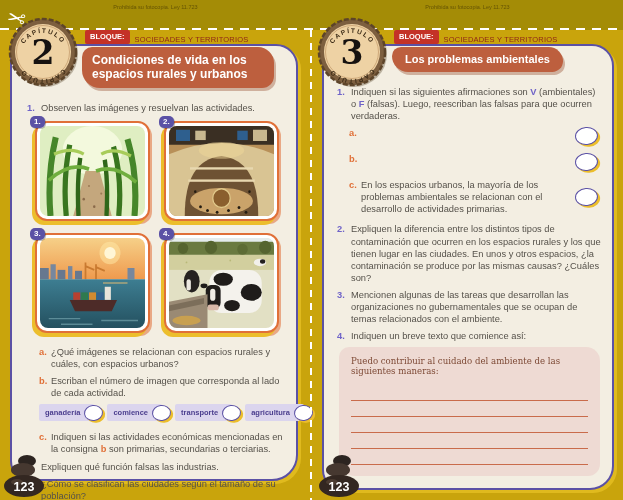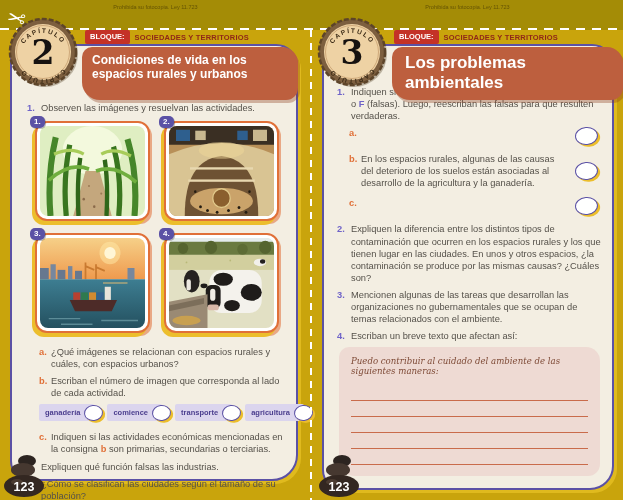--- a/index.html
+++ b/index.html
@@ -18,29 +18,29 @@
   .page-card{position:absolute;background:#f3eee2;border:2px solid #5b51a5;box-sizing:border-box;
              box-shadow:3px 3px 0 rgba(226,189,32,.9);}
   #card-left{left:10px;top:44px;width:288px;height:437px;border-radius:16px 22px 26px 20px;
              padding:56px 11px 0 15px;}
   #card-right{left:322px;top:44px;width:292px;height:446px;border-radius:18px 22px 24px 20px;
               padding:40px 11px 0 13px;}
 
   .chapter-badge{position:absolute;width:70px;height:70px;z-index:6;}
   #badge-left{left:8px;top:17px;} #badge-right{left:317px;top:17px;}
 
-  .bloque{position:absolute;top:30px;display:flex;align-items:center;gap:5px;z-index:4;}
+  .bloque{position:absolute;top:30px;display:flex;align-items:flex-end;gap:5px;z-index:4;}
   #bloque-left{left:85px;} #bloque-right{left:394px;}
   .bloque-chip{background:#c43227;color:#fff;font-weight:700;font-size:7.5px;padding:2px 5px 3px;border-radius:2px;}
-  .bloque-title{color:#8f2718;font-weight:700;font-size:7.5px;letter-spacing:.2px;}
+  .bloque-title{color:#8f2718;font-weight:400;font-size:7.5px;letter-spacing:.2px;}
 
   .banner{position:absolute;background:#bd5f3e;color:#fff;font-weight:700;z-index:4;
           border-radius:10px 16px 12px 18px;box-shadow:2px 3px 0 rgba(140,60,30,.35);}
-  #banner-left{left:82px;top:47px;width:216px;font-size:12px;line-height:1.18;padding:6px 10px 19px;box-sizing:border-box;}
-  #banner-right{left:392px;top:47px;font-size:17px;padding:6px 13px 7px;}
+  #banner-left{left:82px;top:47px;width:192px;font-size:12px;line-height:1.18;padding:6px 10px 7px;box-sizing:border-box;}
+  #banner-right{left:392px;top:47px;font-size:11px;padding:6px 13px 7px;}
 
   .row{display:flex;margin-bottom:5px;line-height:1.3;color:#55514a;font-size:9.3px;}
   .num{flex:none;width:14px;color:#6f63c8;font-weight:700;}
   .let{flex:none;width:12px;color:#e07038;font-weight:700;margin-left:12px;}
   .qtext{flex:1;}
   .inline-b{color:#e07038;font-weight:700;}
   .inline-vf{color:#6f63c8;font-weight:700;}
 
   .photo-grid{display:grid;grid-template-columns:1fr 1fr;gap:12px 14px;margin:7px 6px 13px 8px;}
   .photo{position:relative;height:100px;}
@@ -57,21 +57,21 @@
   .oval{display:inline-block;width:17px;height:14px;background:#fff;border:1.6px solid #5b51a5;
         border-radius:50%;box-shadow:2px 2px 0 #ecbe2c;}
   .tag .oval{position:absolute;right:-9px;top:50%;transform:translateY(-50%) rotate(-6deg);}
 
   .st{display:flex;margin-bottom:8px;line-height:1.3;color:#55514a;font-size:9.3px;}
   .st .let{margin-left:12px;}
   .st-text{width:196px;}
   .st-oval{margin-left:auto;margin-right:3px;align-self:center;width:21px;height:16px;transform:rotate(-5deg);}
 
   .pink{background:#eedad3;border-radius:10px 14px 12px 16px;padding:9px 12px 11px;margin:4px 1px 0 2px;}
-  .prompt{font-family:"DejaVu Serif",serif;font-style:italic;font-size:8.6px;color:#7e4a36;margin-bottom:9px;}
+  .prompt{font-family:"DejaVu Serif",serif;font-size:8.6px;color:#7e4a36;margin-bottom:9px;}
   .wline{height:15px;border-bottom:1.2px solid #c96b4b;}
 
   .cairn{position:absolute;width:48px;height:50px;z-index:7;}
   #cairn-left{left:0px;top:449px;} #cairn-right{left:315px;top:449px;}
 </style>
 </head>
 <body>
 
 <div id="stage">
 
@@ -322,52 +322,52 @@
     <span class="bloque-chip">BLOQUE:</span>
     <span class="bloque-title">SOCIEDADES Y TERRITORIOS</span>
   </div>
 
   <div class="banner" id="banner-right">Los problemas ambientales</div>
 
   <div class="page-card" id="card-right">
 
     <div class="row">
       <span class="num">1.</span>
-      <span class="qtext"><span>Indiquen si las siguientes afirmaciones son </span><span class="inline-vf">V</span><span> (ambientales) o </span><span class="inline-vf">F</span><span> (falsas). Luego, reescriban las falsas para que resulten verdaderas.</span></span>
+      <span class="qtext"><span>Indiquen si las siguientes afirmaciones son </span><span class="inline-vf">V</span><span> (ambientales) o </span><span class="inline-vf">F</span><span> (falsas). Luego, reescriban las falsas para que ocurren verdaderas.</span></span>
     </div>
 
     <div class="st">
       <span class="let">a.</span>
       <span class="oval st-oval"></span>
     </div>
 
     <div class="st">
       <span class="let">b.</span>
-      <span class="st-text">En los espacios rurales, algunas de las causas del deterioro de los suelos están asociadas al desarrollo de la agricultura y la ganadería.</span>
       <span class="oval st-oval"></span>
     </div>
 
     <div class="st">
       <span class="let">c.</span>
+      <span class="st-text">En los espacios urbanos, la mayoría de los problemas ambientales se relacionan con el desarrollo de actividades primarias.</span>
       <span class="oval st-oval"></span>
     </div>
 
     <div class="row">
       <span class="num">2.</span>
       <span class="qtext">Expliquen la diferencia entre los distintos tipos de contaminación que ocurren en los espacios rurales y los que tienen lugar en las ciudades. En unos y otros espacios, ¿la contaminación se produce por las mismas causas? ¿Cuáles son?</span>
     </div>
 
     <div class="row">
       <span class="num">3.</span>
       <span class="qtext">Mencionen algunas de las tareas que desarrollan las organizaciones no gubernamentales que se ocupan de temas relacionados con el ambiente.</span>
     </div>
 
     <div class="row">
       <span class="num">4.</span>
-      <span class="qtext">Escriban un breve texto que afectan así:</span>
+      <span class="qtext">Indiquen un breve texto que comience así:</span>
     </div>
 
     <div class="pink">
       <div class="prompt">Puedo contribuir al cuidado del ambiente de las siguientes maneras:</div>
       <div>
           <div class="wline"></div>
           <div class="wline"></div>
           <div class="wline"></div>
           <div class="wline"></div>
           <div class="wline"></div>

